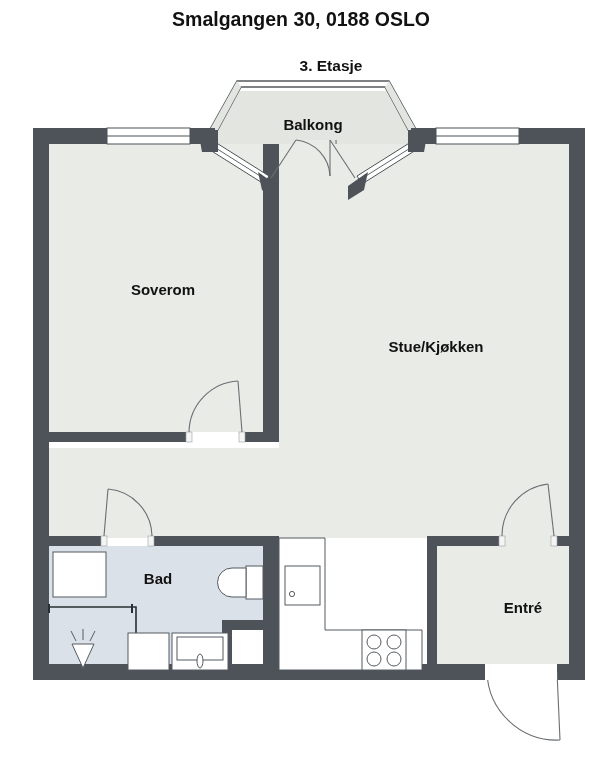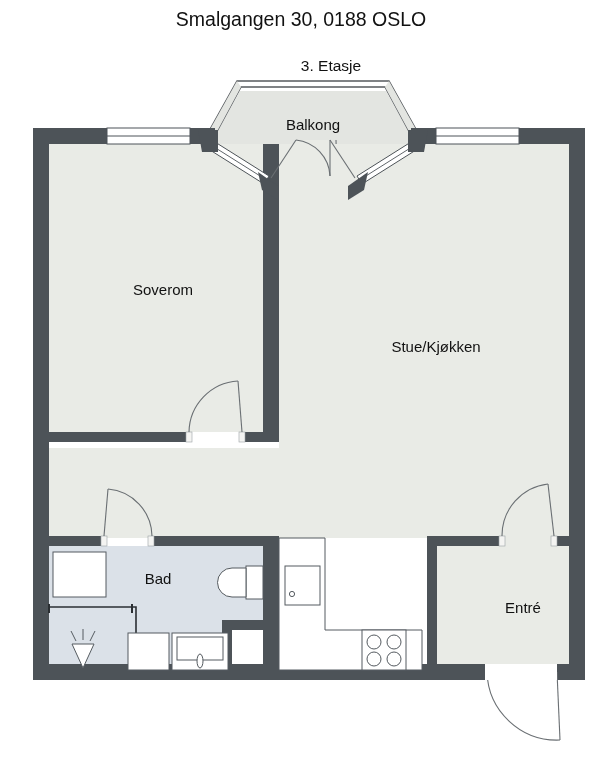--- a/index.html
+++ b/index.html
@@ -12,20 +12,21 @@
     height: 760px;
     font-family: "Liberation Sans", sans-serif;
     overflow: hidden;
     position: relative;
   }
   #plan-root {
     position: absolute;
     left: 0; top: 0;
     width: 602px;
     height: 760px;
+    font-weight: bold;
   }
   .title-text {
     font-family: "Liberation Sans", sans-serif;
     font-size: 19.5px;
     fill: #111111;
     text-anchor: middle;
   }
   .subtitle-text {
     font-family: "Liberation Sans", sans-serif;
     font-size: 15.5px;

